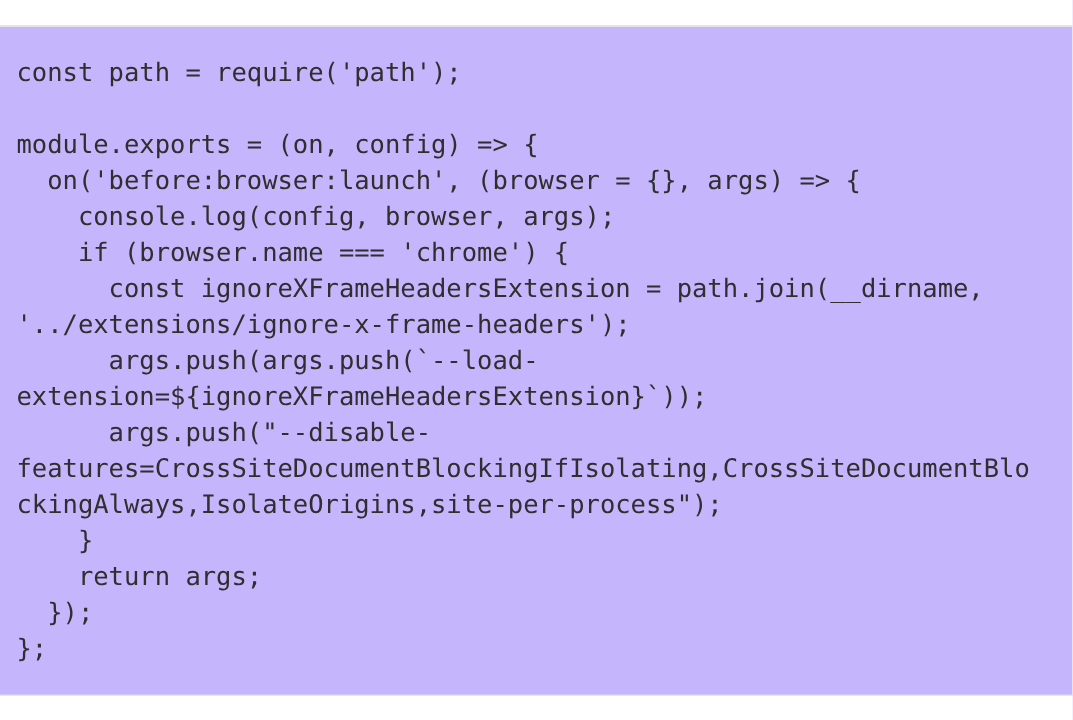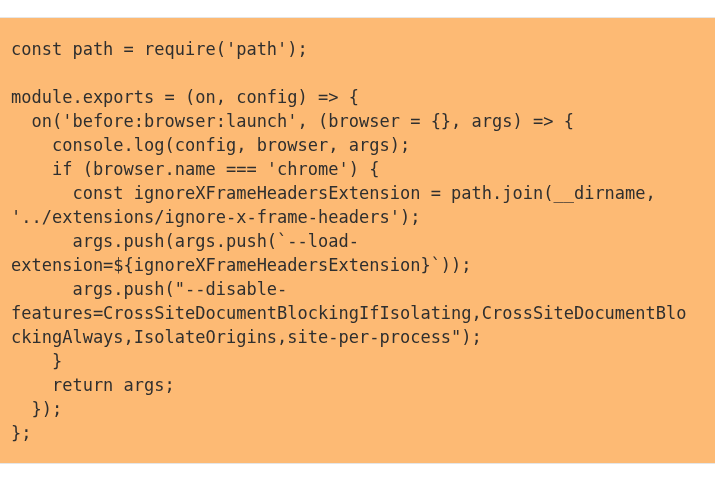--- a/index.html
+++ b/index.html
@@ -16,21 +16,21 @@
   .page {
     width: 715px;
     height: 480px;
     background: #ffffff;
     position: relative;
   }
   .code-block {
     box-sizing: border-box;
     margin: 17px 0 0 0;
     width: 715px;
-    background: #fdba74;
+    background: #c4b5fd;
     border-top: 1px solid #e6e6e6;
     border-bottom: 1px solid #e6e6e6;
     padding: 19px 6px 18px 11px;
     overflow: hidden;
   }
   .code-text {
     display: block;
     font-family: "DejaVu Sans Mono", "Liberation Mono", monospace;
     font-size: 17px;
     line-height: 24px;

